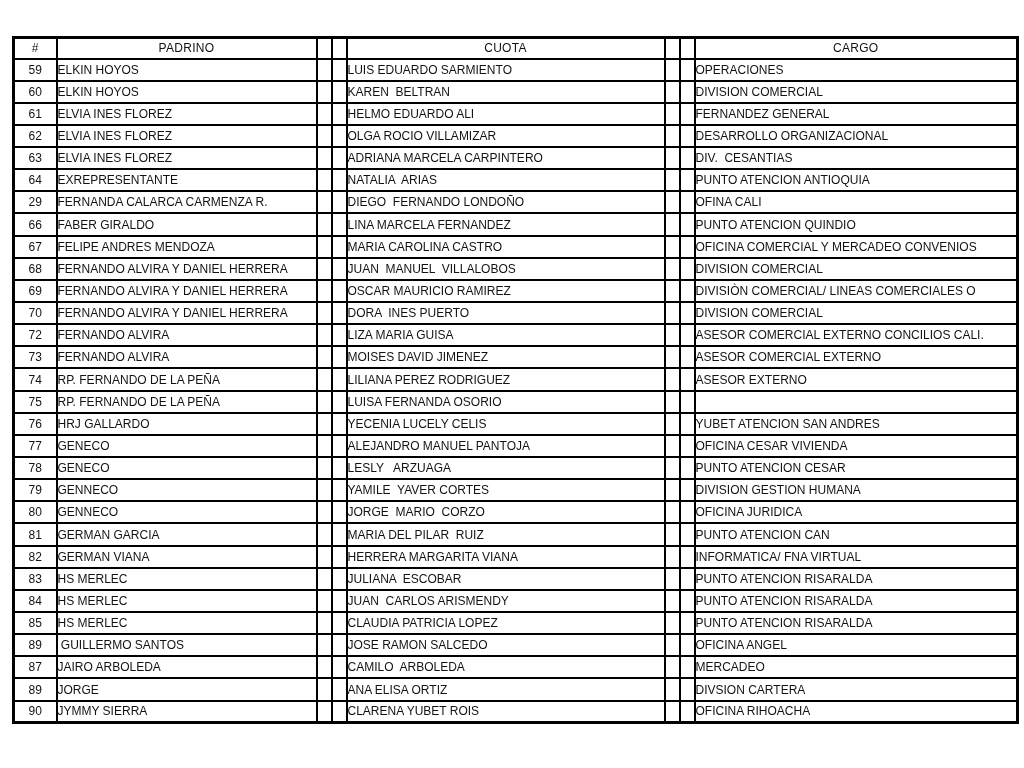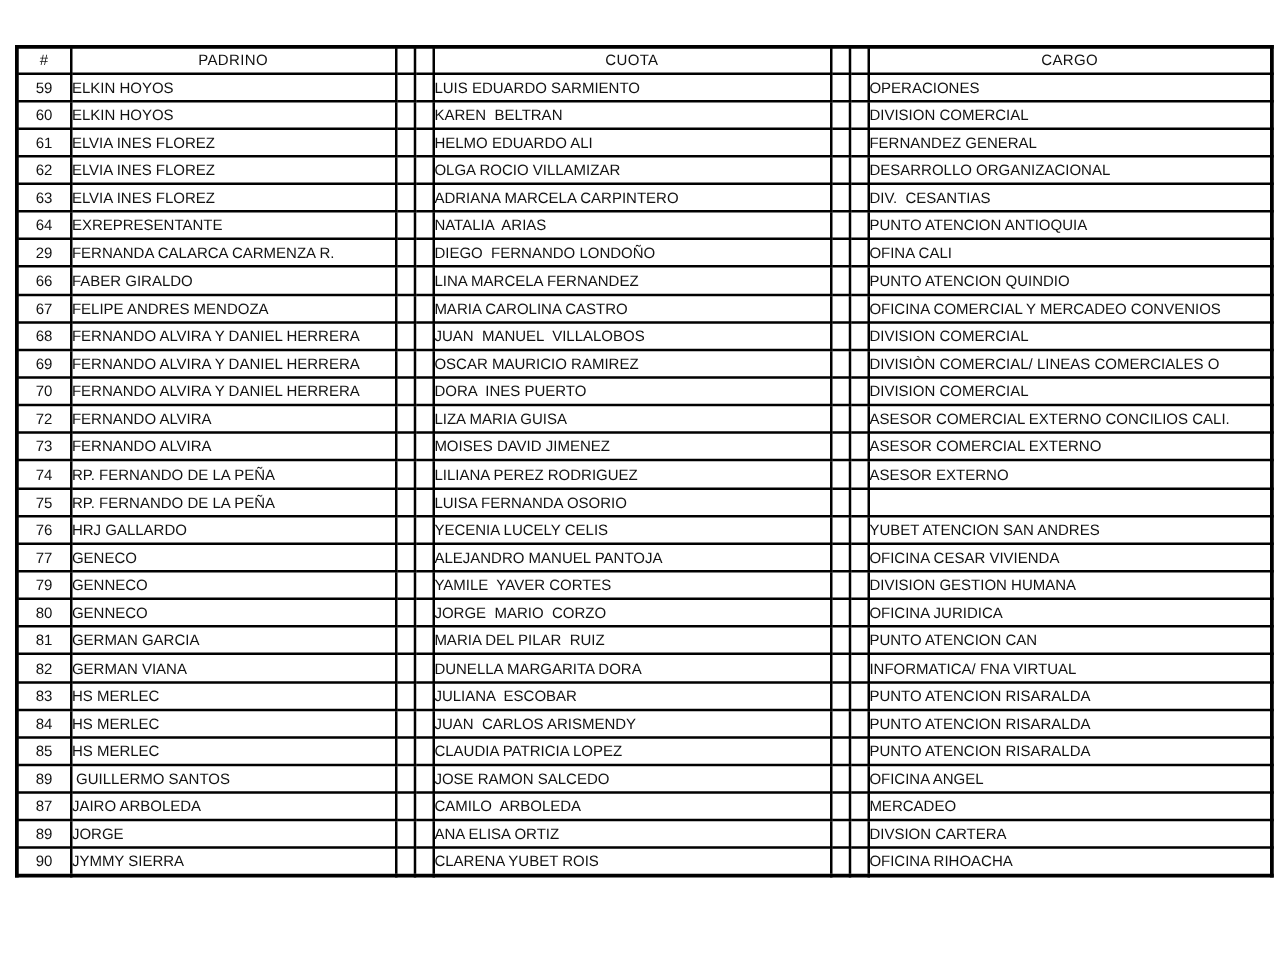--- a/index.html
+++ b/index.html
@@ -259,20 +259,30 @@
     <td class="c-num">77</td>
     <td class="c-text">GENECO</td>
     <td class="c-narrow"></td>
     <td class="c-narrow"></td>
     <td class="c-text">ALEJANDRO MANUEL PANTOJA</td>
     <td class="c-narrow"></td>
     <td class="c-narrow"></td>
     <td class="c-text">OFICINA CESAR VIVIENDA</td>
   </tr>
         <tr>
+    <td class="c-num">78</td>
+    <td class="c-text">GENECO</td>
+    <td class="c-narrow"></td>
+    <td class="c-narrow"></td>
+    <td class="c-text">LESLY   ARZUAGA</td>
+    <td class="c-narrow"></td>
+    <td class="c-narrow"></td>
+    <td class="c-text">PUNTO ATENCION CESAR</td>
+  </tr>
+        <tr>
     <td class="c-num">79</td>
     <td class="c-text">GENNECO</td>
     <td class="c-narrow"></td>
     <td class="c-narrow"></td>
     <td class="c-text">YAMILE  YAVER CORTES</td>
     <td class="c-narrow"></td>
     <td class="c-narrow"></td>
     <td class="c-text">DIVISION GESTION HUMANA</td>
   </tr>
         <tr>
@@ -293,21 +303,21 @@
     <td class="c-text">MARIA DEL PILAR  RUIZ</td>
     <td class="c-narrow"></td>
     <td class="c-narrow"></td>
     <td class="c-text">PUNTO ATENCION CAN</td>
   </tr>
         <tr>
     <td class="c-num">82</td>
     <td class="c-text">GERMAN VIANA</td>
     <td class="c-narrow"></td>
     <td class="c-narrow"></td>
-    <td class="c-text">DUNELLA MARGARITA DORA</td>
+    <td class="c-text">HERRERA MARGARITA VIANA</td>
     <td class="c-narrow"></td>
     <td class="c-narrow"></td>
     <td class="c-text">INFORMATICA/ FNA VIRTUAL</td>
   </tr>
         <tr>
     <td class="c-num">83</td>
     <td class="c-text">HS MERLEC</td>
     <td class="c-narrow"></td>
     <td class="c-narrow"></td>
     <td class="c-text">JULIANA  ESCOBAR</td>

